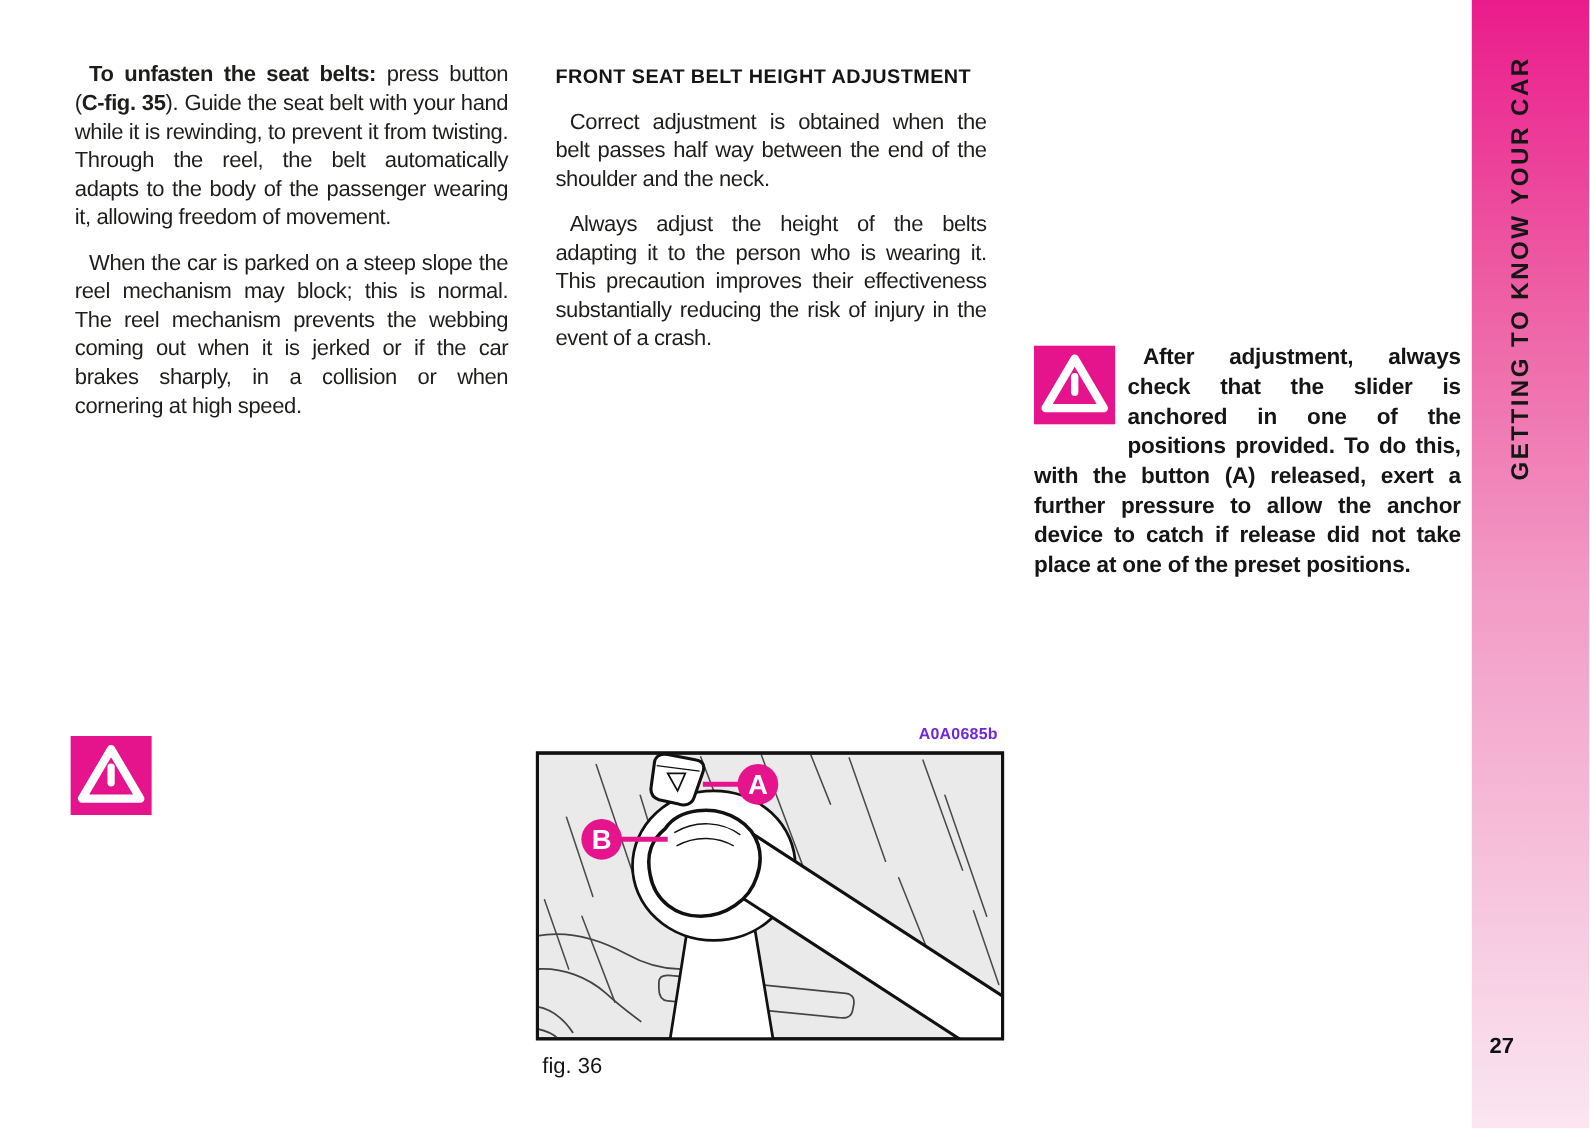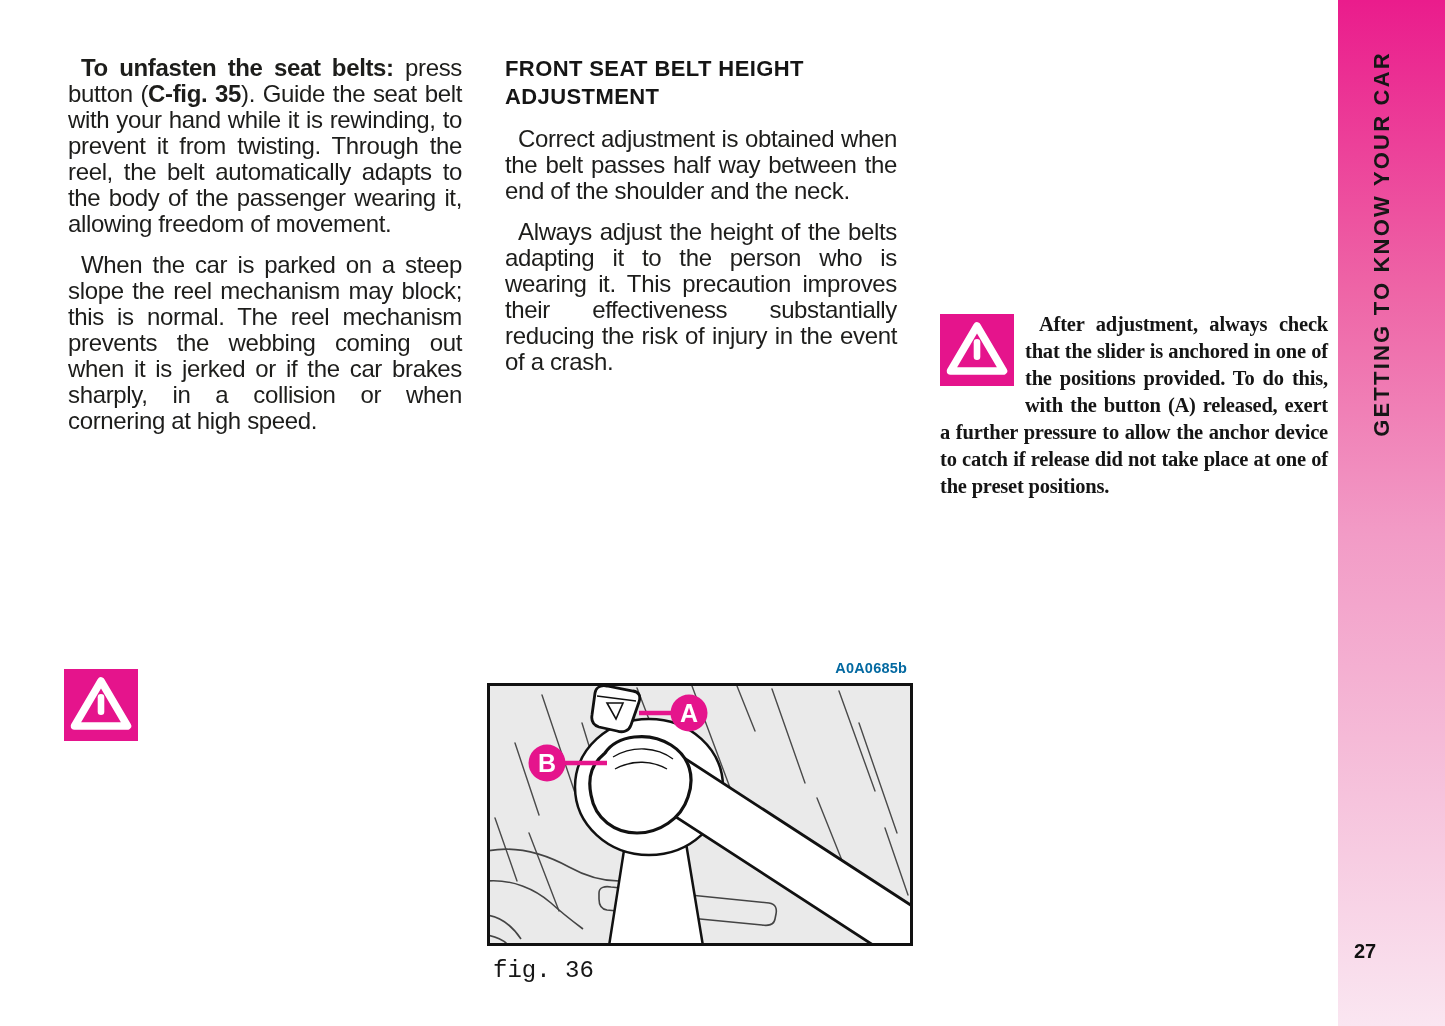--- a/index.html
+++ b/index.html
@@ -6,40 +6,40 @@
   html,body { background:#ffffff; }
   .page {
     position:relative; width:1445px; height:1026px; overflow:hidden;
     background:#ffffff; color:var(--text,#1d1d1b);
     font-family:"Liberation Sans","DejaVu Sans",sans-serif;
   }
   .col { position:absolute; }
   #col-left  { left:68px;  top:55px; width:394px; }
   #col-mid   { left:505px; top:55px; width:392px; }
   #warn1     { left:940px; top:57px;  width:388px; }
-  #warn2     { left:940px; top:311px; width:388px;font-family:Liberation Serif, serif; }
+  #warn2     { left:940px; top:311px; width:388px; }
   #warn-left { left:64px;  top:666px; width:396px; }
   #figure    { left:487px; top:660px; width:426px; }
 
   .body-p {
-    font-size:24px; line-height:26px; letter-spacing:-0.35px;
+    font-size:20px; line-height:26px; letter-spacing:-0.35px;
     text-align:justify; text-indent:13px; margin:0 0 15px 0;
   }
   .col-heading {
-    font-size:22px; line-height:28px; font-weight:bold; letter-spacing:0.4px;
+    font-size:18px; line-height:28px; font-weight:bold; letter-spacing:0.4px;
     margin:0 0 15px 0; color:#151515;
   }
   .warning { text-align:justify; font-weight:bold; font-size:20.5px;
              line-height:27px; letter-spacing:-0.2px; text-indent:14px; color:#151515; }
   .warn-icon { float:left; width:74px; height:72px; margin:3px 11px 13px 0; }
   .warn-icon svg { display:block; width:74px; height:72px; }
 
-  .fig-code { text-align:right; font-size:14.5px; font-weight:bold; color:#0369a1;
+  .fig-code { text-align:right; font-size:14.5px; font-weight:bold; color:#6d28d9;
               margin:0 6px 7px 0; letter-spacing:0.2px; }
-  .fig-caption { font-size:24px; color:#161616; margin:7px 0 0 6px;font-family:Liberation Mono, monospace; }
+  .fig-caption { font-size:20px; color:#161616; margin:7px 0 0 6px; }
 
   #sidebar {
     position:absolute; left:1338px; top:0; width:107px; height:1026px;
     background:linear-gradient(180deg,
       var(--sidebar_top,#EA1C8C) 0%, #EE64A6 28%, var(--sidebar_mid,#F29BC6) 52%,
       #F5BAD7 72%, var(--sidebar_bottom,#FAE6F1) 100%);
   }
   .sidebar-title {
     position:absolute; top:244px; left:44px;
     transform:translate(-50%,-50%) rotate(-90deg);

